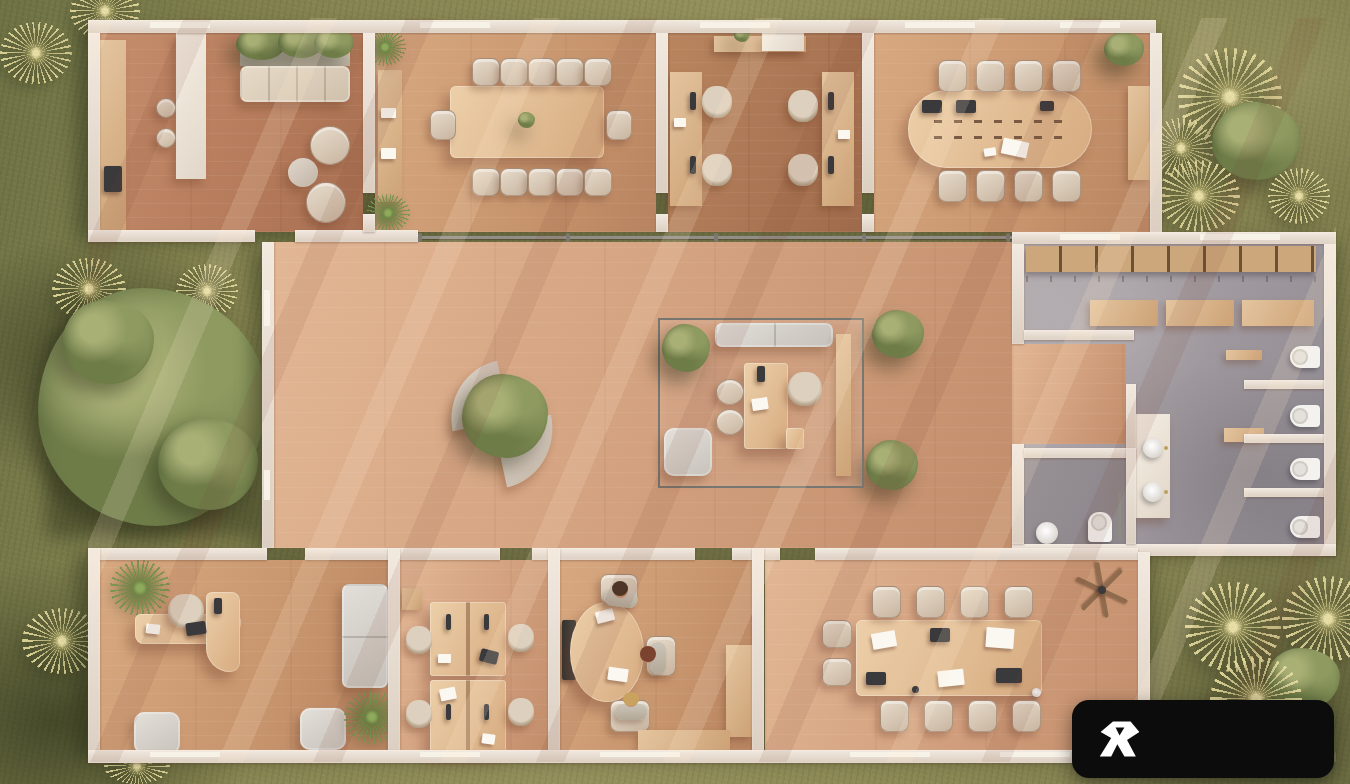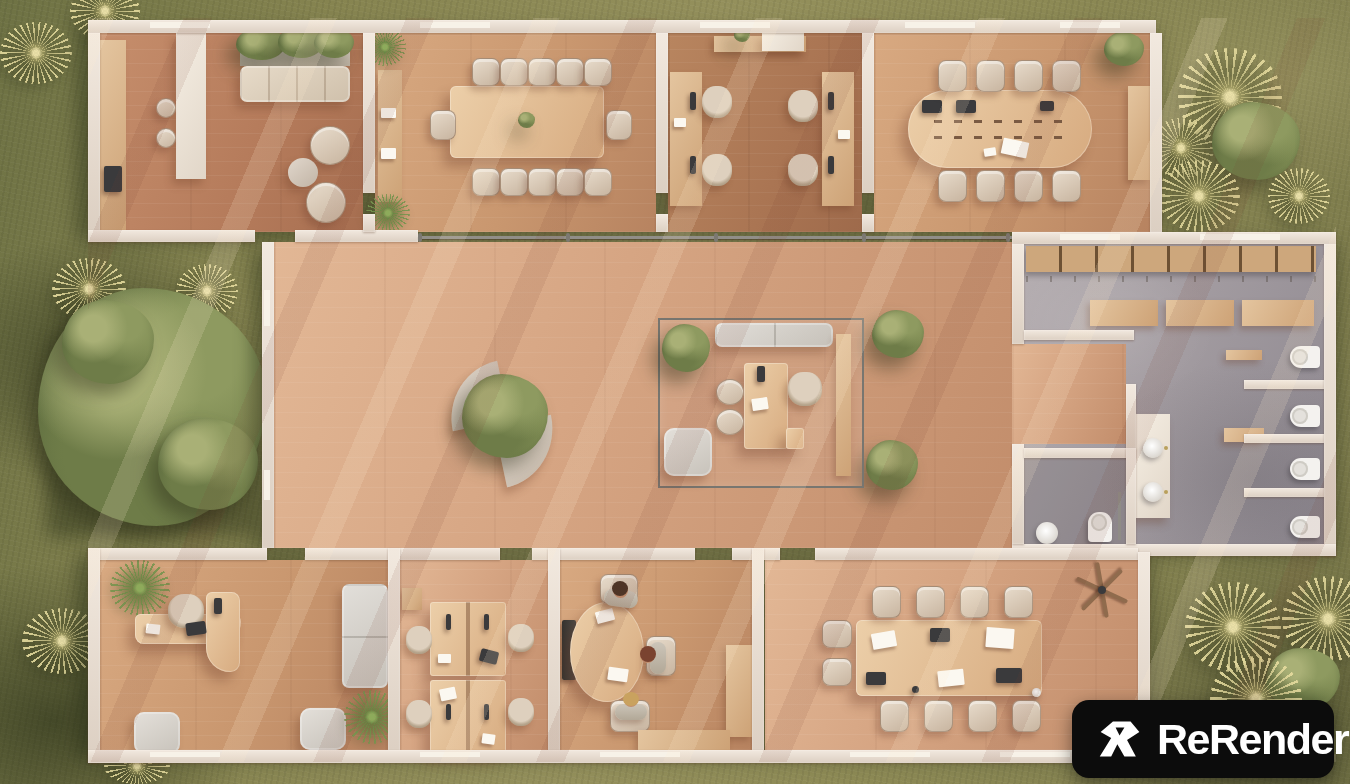--- a/index.html
+++ b/index.html
@@ -381,16 +381,15 @@
 
   <div class="abs streaks" style="left:88px;top:18px;width:1248px;height:744px"></div>
 
   <div class="abs logo-badge" style="left:1072px;top:700px;width:262px;height:78px;box-sizing:border-box">
     <span style="display:inline-flex">
       <svg width="44" height="44" viewBox="0 0 100 100" aria-hidden="true">
         <path fill="#ffffff" d="M6 34 L34 10 H74 L94 34 L66 52 L86 90 H60 L44 62 L30 90 H4 L30 48 Z"></path>
         <path fill="#0c0c0c" d="M40 24 H60 L49 42 Z"></path>
       </svg>
     </span>
-    <span class="logo-text">ReRender</span>
   </div>
 
 </div>
 
 </body></html>

